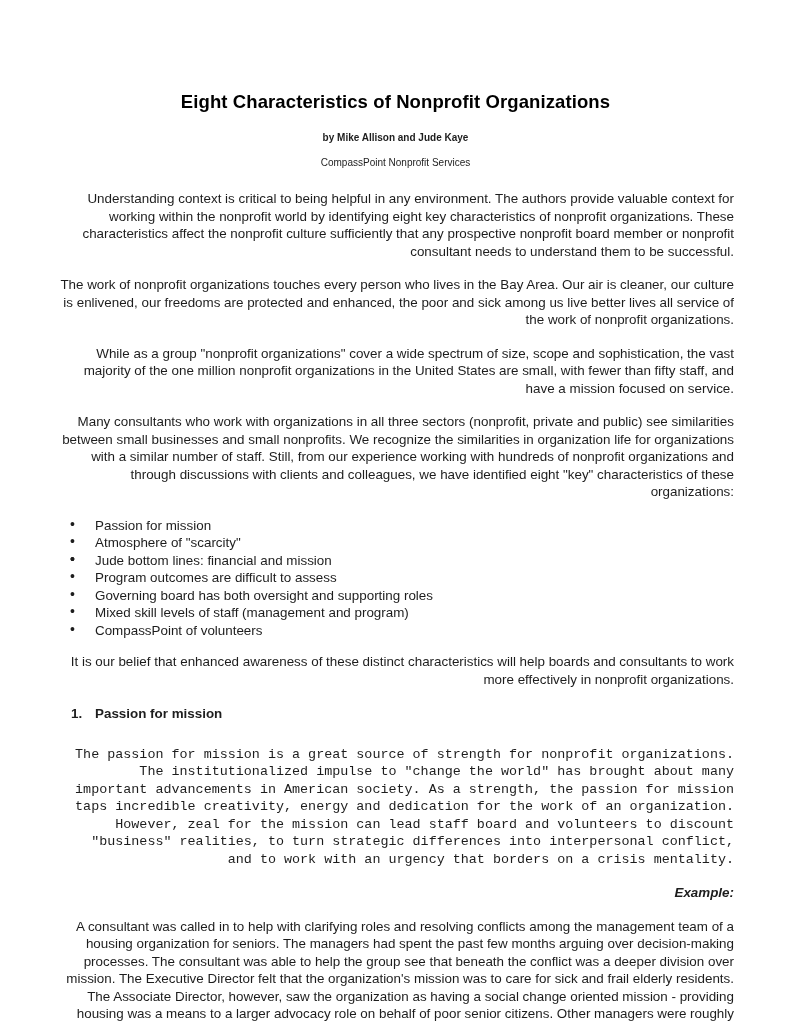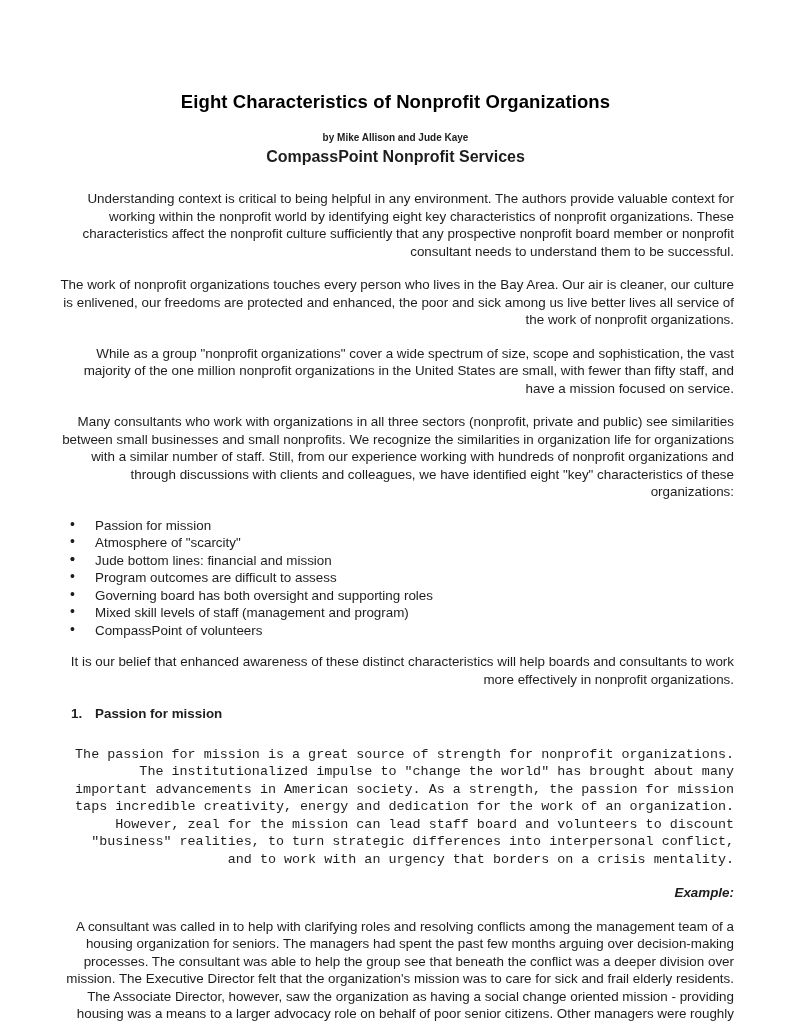--- a/index.html
+++ b/index.html
@@ -32,24 +32,23 @@
     color: #000000;
     letter-spacing: 0.1px;
   }
   .byline {
     margin-top: 18px;
     font-size: 10px;
     font-weight: bold;
     line-height: 16px;
   }
   .org-line {
-    margin-top: 3px;
-    font-size: 16px;
+    margin-top: 9px;
+    font-size: 10px;
     line-height: 16px;
-    font-weight: bold;
   }
   .body-text {
     position: absolute;
     top: 174px;
     left: 44px;
     width: 706px;
     font-size: 13.4px;
     line-height: 17.5px;
   }
   .body-text p { margin: 16px; text-align: right; }

